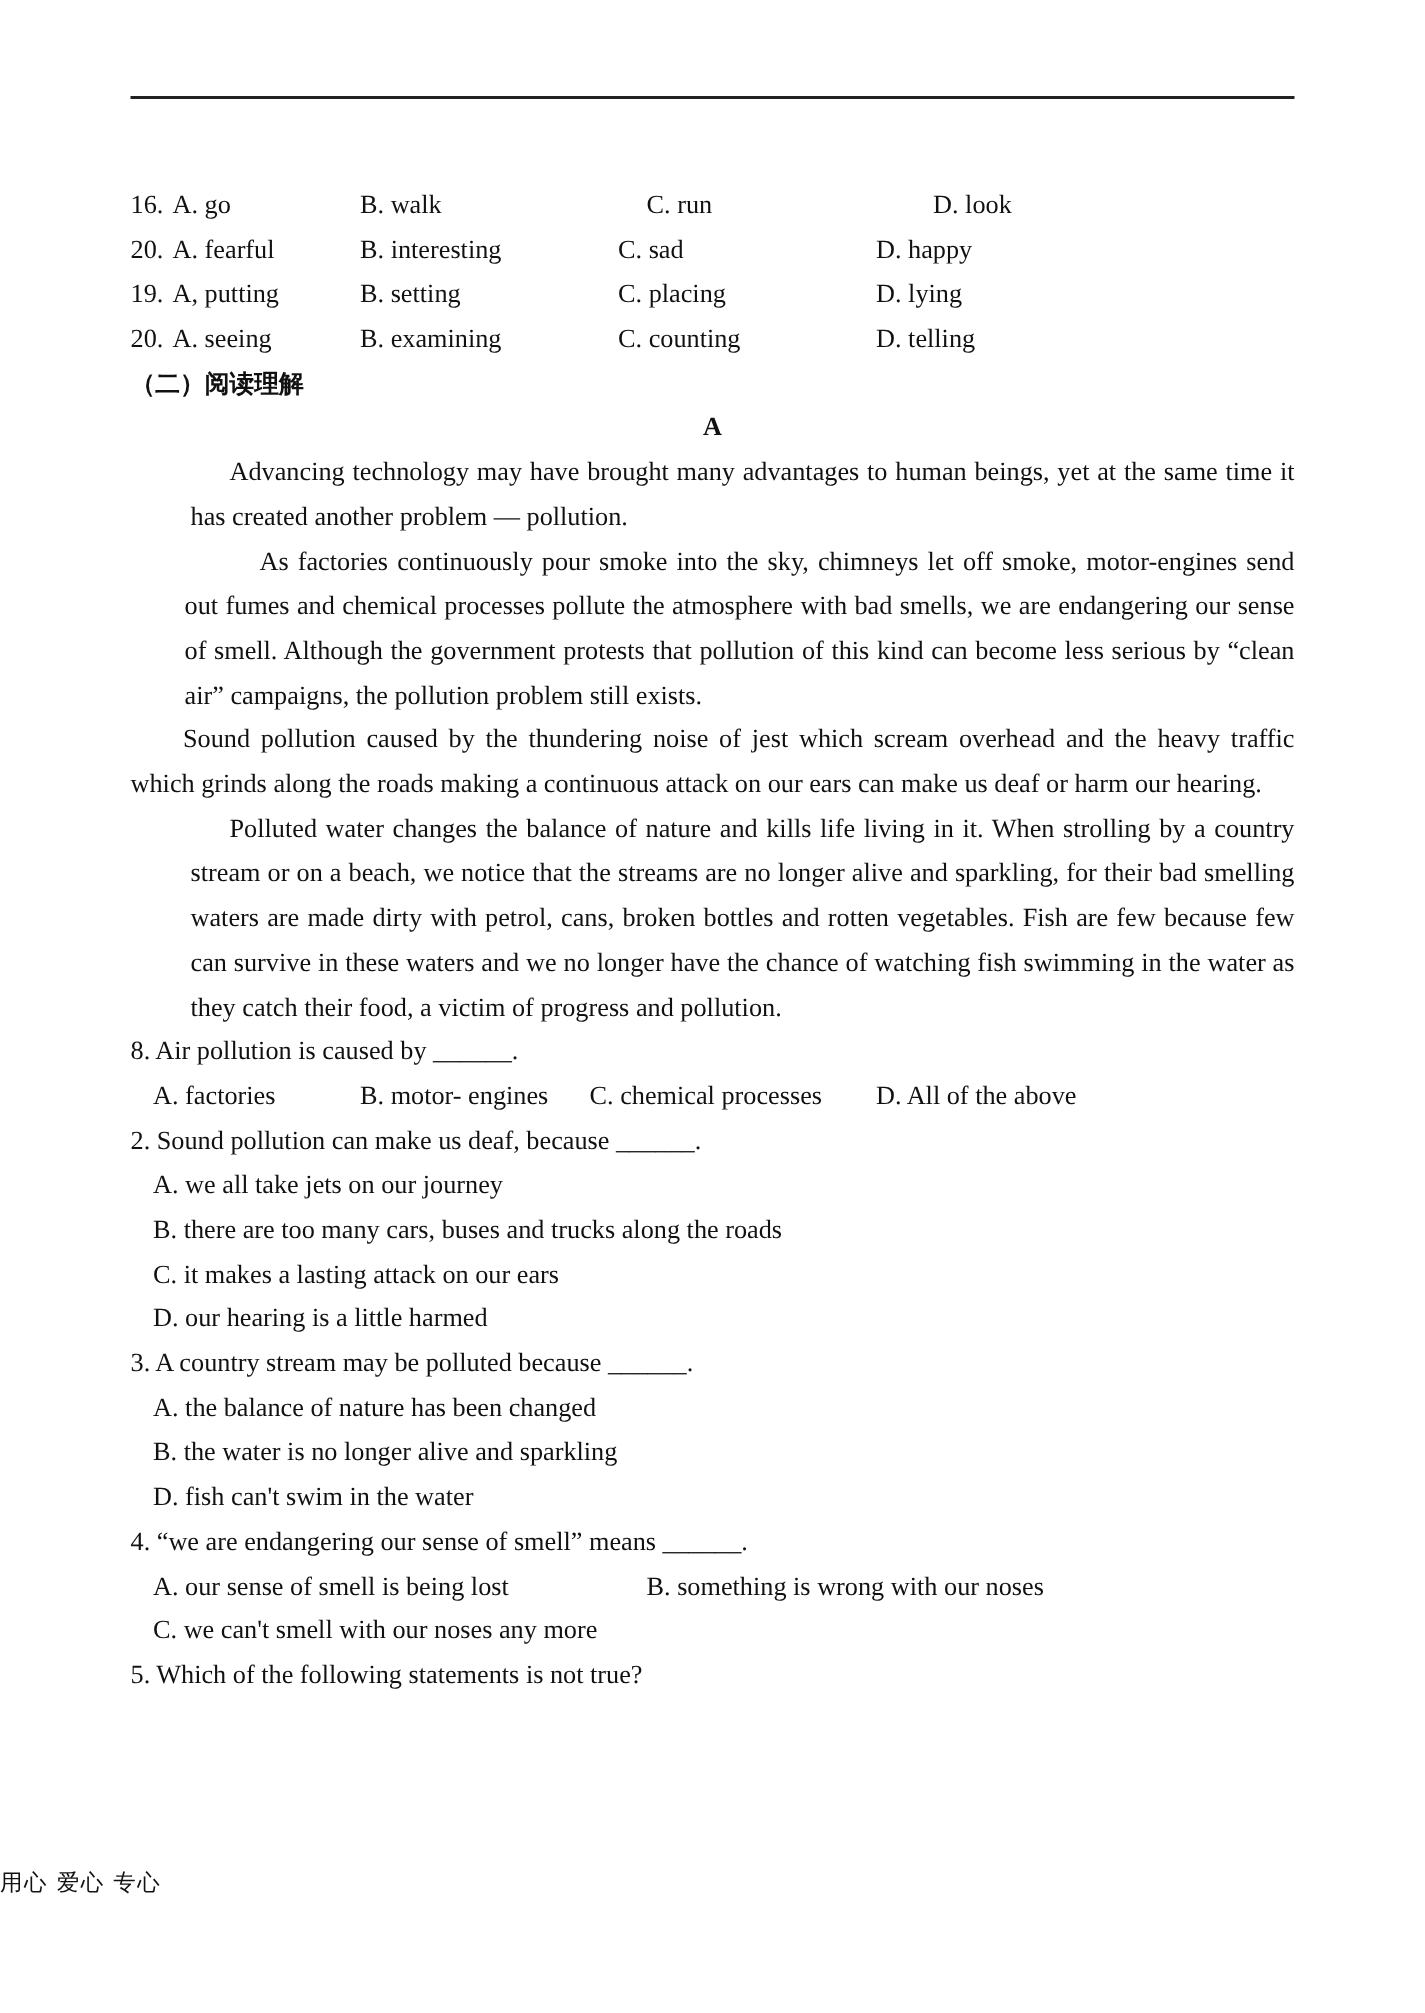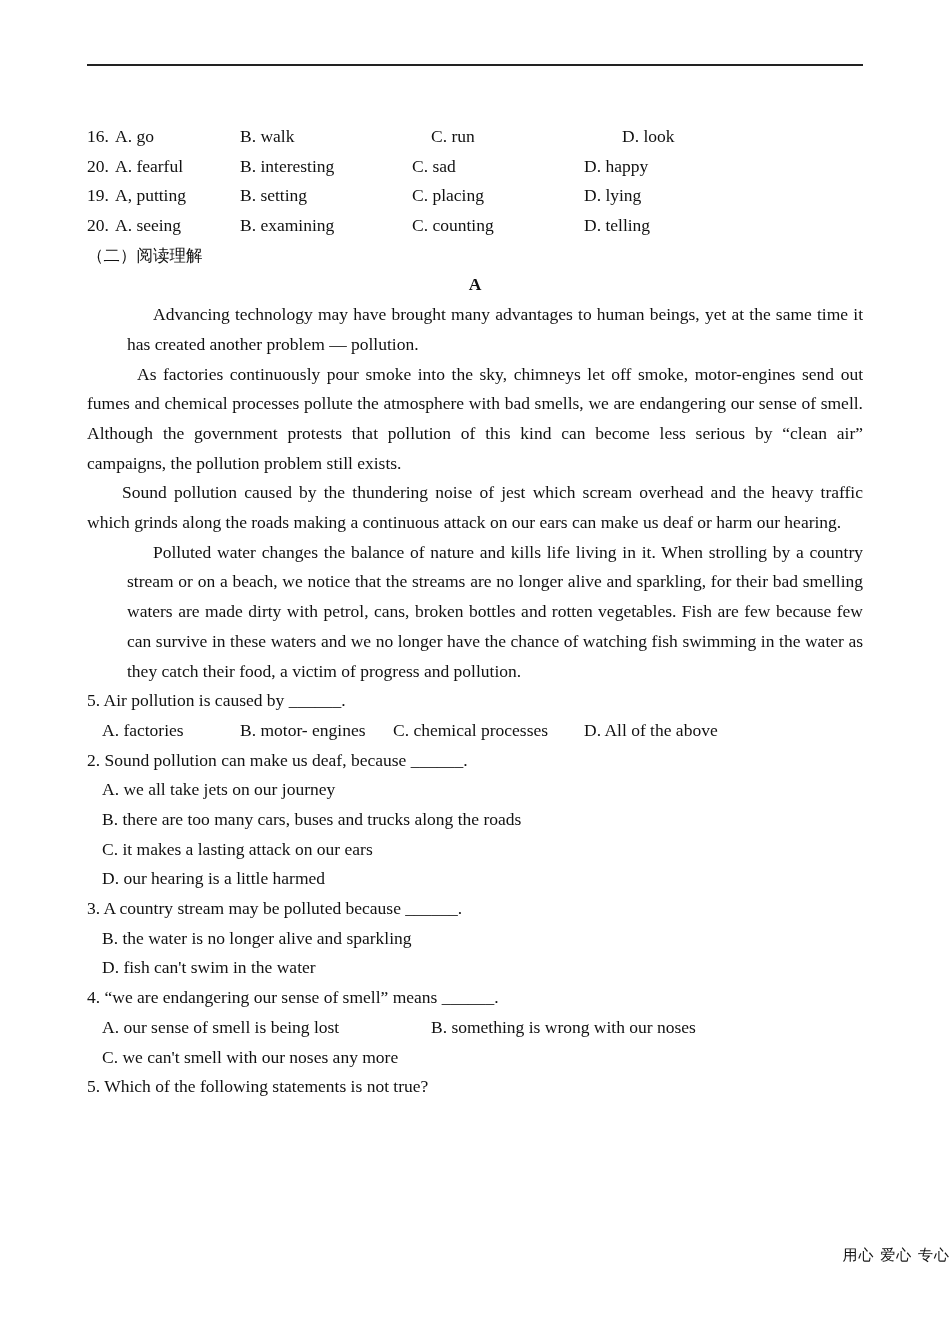--- a/index.html
+++ b/index.html
@@ -8,29 +8,29 @@
     font-family: "Liberation Serif", "DejaVu Serif", serif;
     color: #111; font-size: 17.5px;
   }
   .header-rule {
     position: absolute; left: 87px; top: 64px; width: 776px; height: 0;
     border-top: 2px solid #222;
   }
   .content { position: absolute; left: 87px; top: 122px; width: 776px; }
   .line { height: 29.7px; line-height: 29.7px; white-space: nowrap; position: relative; }
   .opt-row span { position: absolute; top: 0; }
-  .section { font-family: "DejaVu Sans", sans-serif; font-weight: normal; font-size: 16.5px; }
+  .section { font-family: "DejaVu Sans", sans-serif; font-weight: bold; font-size: 16.5px; }
   .center-title { text-align: center; font-weight: bold; }
   .para { text-align: justify; line-height: 29.7px; margin: 0; }
   .indent1 { text-indent: 26px; margin-left: 40px; }
-  .indent2 { text-indent: 50px; }
+  .indent2 { text-indent: 50px; margin-left: 36px; }
   .indent3 { text-indent: 35px; }
   .sub { padding-left: 15px; }
   .footer {
-    position: absolute; top: 1246px; left: 0; width: 950px; text-align: right;
+    position: absolute; top: 1246px; left: 0; width: 950px; text-align: left;
     font-size: 15px; font-family: "DejaVu Serif", serif; letter-spacing: 1px;
   }
 </style>
 </head>
 <body>
 
 <div class="header-rule"></div>
 
 <div class="content">
 
@@ -64,35 +64,36 @@
   </div>
 
   <div class="line section">（二）阅读理解</div>
   <div class="line center-title">A</div>
 
   <p class="para indent1">Advancing technology may have brought many advantages to human beings, yet at the same time it has created another problem — pollution.</p>
   <p class="para indent2">As factories continuously pour smoke into the sky, chimneys let off smoke, motor-engines send out fumes and chemical processes pollute the atmosphere with bad smells, we are endangering our sense of smell. Although the government protests that pollution of this kind can become less serious by “clean air” campaigns, the pollution problem still exists.</p>
   <p class="para indent3">Sound pollution caused by the thundering noise of jest which scream overhead and the heavy traffic which grinds along the roads making a continuous attack on our ears can make us deaf or harm our hearing.</p>
   <p class="para indent1">Polluted water changes the balance of nature and kills life living in it. When strolling by a country stream or on a beach, we notice that the streams are no longer alive and sparkling, for their bad smelling waters are made dirty with petrol, cans, broken bottles and rotten vegetables. Fish are few because few can survive in these waters and we no longer have the chance of watching fish swimming in the water as they catch their food, a victim of progress and pollution.</p>
 
-  <div class="line">5. Air pollution is caused by ______.</div>
+  <div class="line">8. Air pollution is caused by ______.</div>
   <div class="line opt-row">
     <span style="left:15px">A. factories</span>
     <span style="left:153px">B. motor- engines</span>
     <span style="left:306px">C. chemical processes</span>
     <span style="left:497px">D. All of the above</span>
   </div>
 
   <div class="line">2. Sound pollution can make us deaf, because ______.</div>
   <div class="line sub">A. we all take jets on our journey</div>
   <div class="line sub">B. there are too many cars, buses and trucks along the roads</div>
   <div class="line sub">C. it makes a lasting attack on our ears</div>
   <div class="line sub">D. our hearing is a little harmed</div>
 
   <div class="line">3. A country stream may be polluted because ______.</div>
+  <div class="line sub">A. the balance of nature has been changed</div>
   <div class="line sub">B. the water is no longer alive and sparkling</div>
   <div class="line sub">D. fish can't swim in the water</div>
 
   <div class="line">4. “we are endangering our sense of smell” means ______.</div>
   <div class="line opt-row">
     <span style="left:15px">A. our sense of smell is being lost</span>
     <span style="left:344px">B. something is wrong with our noses</span>
   </div>
   <div class="line opt-row">
     <span style="left:15px">C. we can't smell with our noses any more</span>

